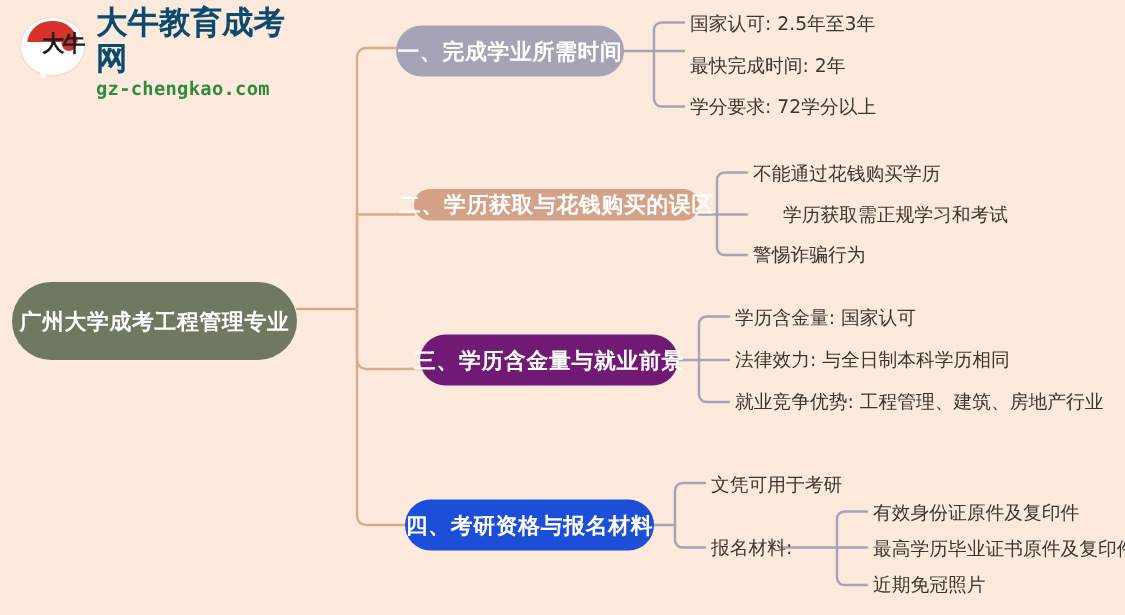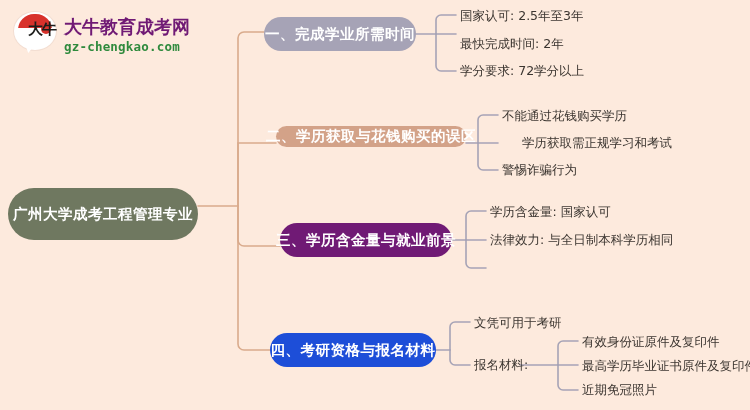--- a/index.html
+++ b/index.html
@@ -79,23 +79,23 @@
     text-align: right;
     font-size: 15px;
     font-weight: bold;
     color: #1d1d1b;
     line-height: 15px;
     letter-spacing: -1px;
     font-family: "DejaVu Sans", "Liberation Sans", sans-serif;
   }
   .logo-words { display: flex; flex-direction: column; justify-content: center; }
   .logo-cn {
-    font-size: 18px;
-    font-weight: bold;
-    color: #701a75;
+    font-size: 21px;
+    font-weight: bold;
+    color: #0c4a6e;
     letter-spacing: 0px;
     line-height: 24px;
     font-family: "DejaVu Sans", "Liberation Sans", sans-serif;
   }
   .logo-url {
     font-size: 12.5px;
     font-weight: bold;
     color: #2f8a3d;
     line-height: 15px;
     letter-spacing: 0.2px;
@@ -235,20 +235,21 @@
   <div class="leaf" style="left:460px; top:9px;">国家认可: 2.5年至3年</div>
   <div class="leaf" style="left:460px; top:37px;">最快完成时间: 2年</div>
   <div class="leaf" style="left:460px; top:64px;">学分要求: 72学分以上</div>
 
   <div class="leaf" style="left:502px; top:109px;">不能通过花钱购买学历</div>
   <div class="leaf" style="left:502px; top:136px;margin-left:20px;">学历获取需正规学习和考试</div>
   <div class="leaf" style="left:502px; top:163px;">警惕诈骗行为</div>
 
   <div class="leaf" style="left:490px; top:205px;">学历含金量: 国家认可</div>
   <div class="leaf" style="left:490px; top:233px;">法律效力: 与全日制本科学历相同</div>
+  <div class="leaf" style="left:490px; top:261px;">就业竞争优势: 工程管理、建筑、房地产行业</div>
 
   <div class="leaf" style="left:474px; top:316px;">文凭可用于考研</div>
   <div class="leaf" style="left:474px; top:358px;">报名材料:</div>
 
   <div class="leaf" style="left:582px; top:335px;">有效身份证原件及复印件</div>
   <div class="leaf" style="left:582px; top:359px;">最高学历毕业证书原件及复印件</div>
   <div class="leaf" style="left:582px; top:383px;">近期免冠照片</div>
 
 </div>
 

